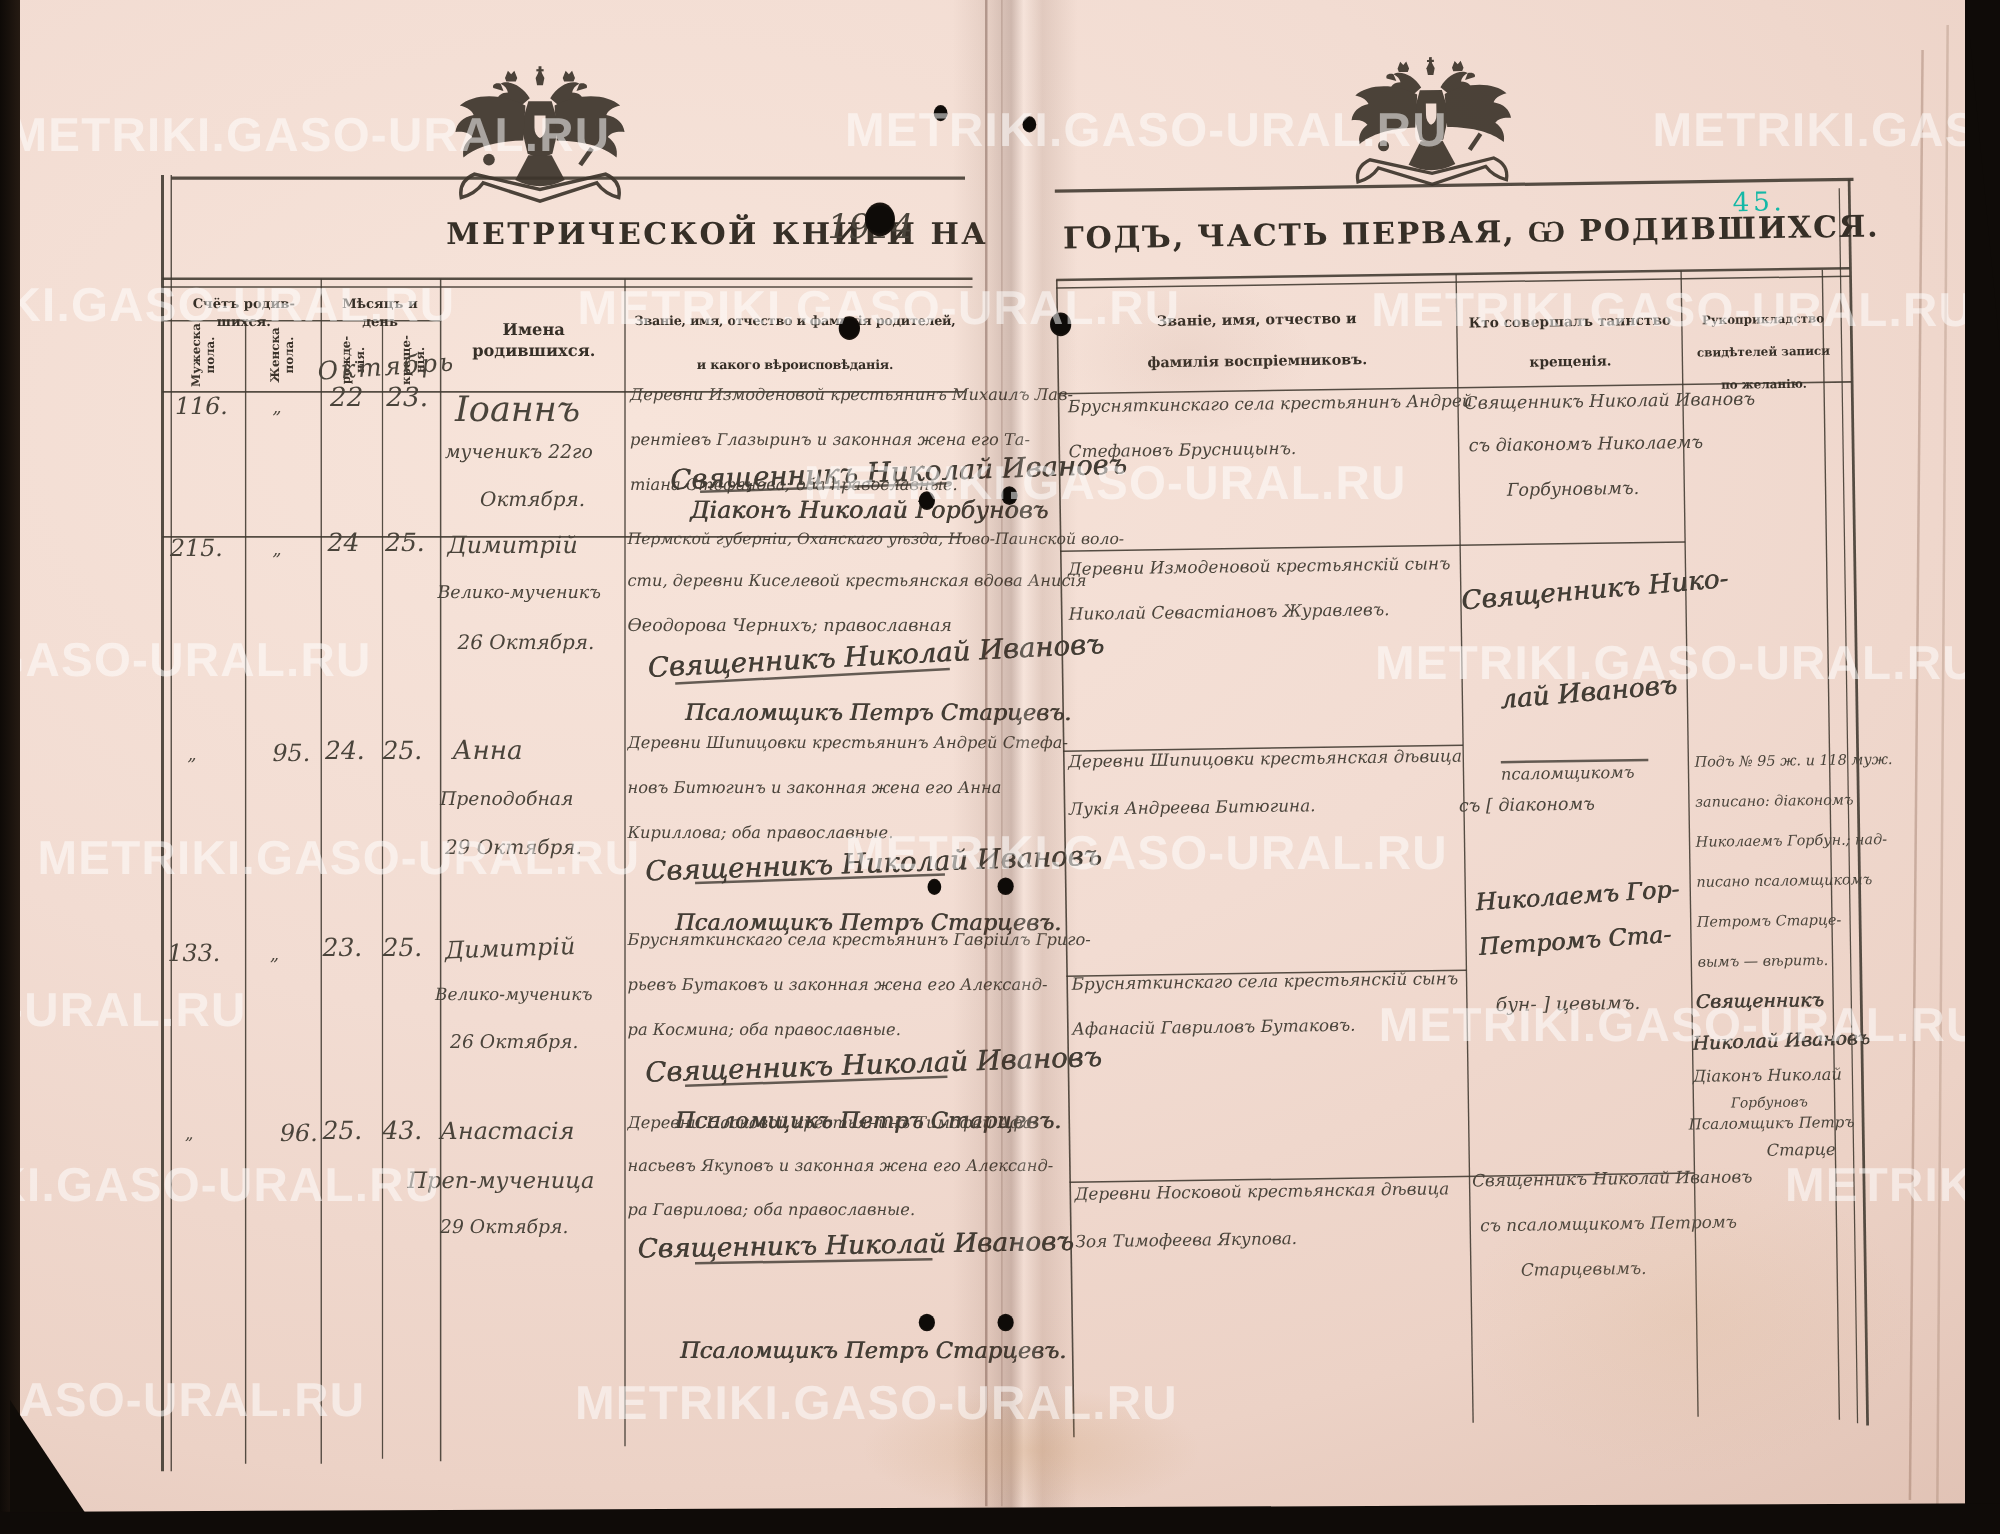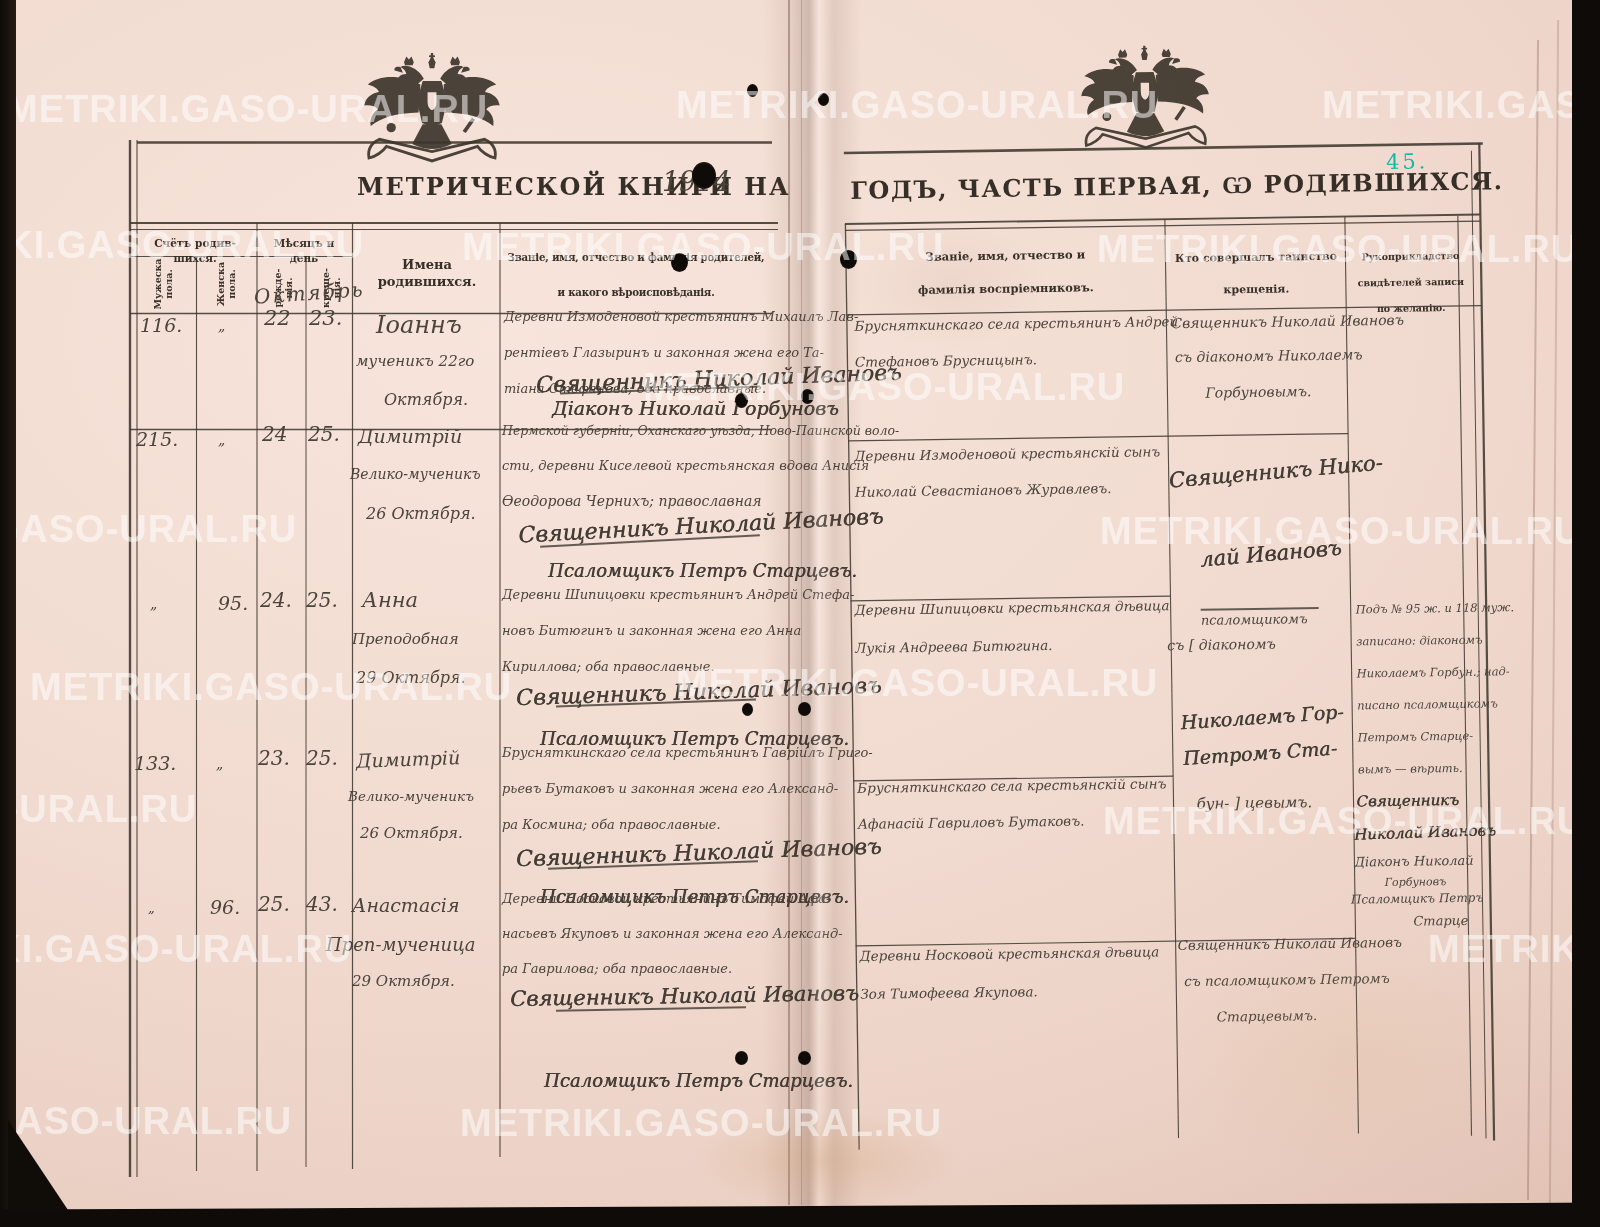--- a/index.html
+++ b/index.html
@@ -91,21 +91,21 @@
   <div class="vl" style="left:272px;top:308px;width:40px">рожде­нія.</div>
   <div class="vl" style="left:320px;top:308px;width:40px">креще­нія.</div>
   <span class="t hw" style="left:254px;top:281px;font-size:20px;letter-spacing:2px;transform:rotate(-4deg)">Октябрь</span>
   <div class="t pt ctr" style="left:358px;top:256px;width:138px;font-size:13px;line-height:17px">Имена родившихся.</div>
   <div class="t pt ctr" style="left:504px;top:240px;width:264px;font-size:10.2px;line-height:35px;letter-spacing:-0.2px">Званіе, имя, отчество и фамилія родителей, и какого вѣроисповѣданія.</div>
 
   <span class="t hw" style="left:140px;top:314px;font-size:19px">116.</span>
   <span class="t hw" style="left:218px;top:318px;font-size:14px">„</span>
   <span class="t hw" style="left:264px;top:306px;font-size:21px">22</span>
   <span class="t hw" style="left:309px;top:306px;font-size:21px">23.</span>
-  <span class="t hw" style="left:376px;top:311px;font-size:24px">Іоаннъ</span>
+  <span class="t hw" style="left:364px;top:311px;font-size:28px">Іоаннъ</span>
   <span class="t hw" style="left:356px;top:352px;font-size:15px">мученикъ 22го</span>
   <span class="t hw" style="left:384px;top:390px;font-size:16px">Октября.</span>
   <span class="t hw" style="left:504px;top:309px;font-size:13px">Деревни Измоденовой крестьянинъ Михаилъ Лав-</span>
   <span class="t hw" style="left:504px;top:345px;font-size:13px">рентіевъ Глазыринъ и законная жена его Та-</span>
   <span class="t hw" style="left:504px;top:381px;font-size:13px">тіана Стефанова; оба православные.</span>
   <span class="t sig" style="left:536px;top:366px;font-size:22px;transform:rotate(-2deg)">Священникъ Николай Ивановъ</span>
   <div class="fl" style="left:560px;top:389px;width:200px;transform:rotate(-2deg)"></div>
   <span class="t sig" style="left:552px;top:397px;font-size:19px">Діаконъ Николай Горбуновъ</span>
 
   <span class="t hw" style="left:136px;top:428px;font-size:19px">215.</span>
@@ -144,21 +144,21 @@
   <span class="t hw" style="left:348px;top:788px;font-size:13.5px">Велико-мученикъ</span>
   <span class="t hw" style="left:360px;top:824px;font-size:15px">26 Октября.</span>
   <span class="t hw" style="left:502px;top:745px;font-size:13px">Брусняткинскаго села крестьянинъ Гавріилъ Григо-</span>
   <span class="t hw" style="left:502px;top:781px;font-size:13px">рьевъ Бутаковъ и законная жена его Александ-</span>
   <span class="t hw" style="left:502px;top:817px;font-size:13px">ра Космина; оба православные.</span>
   <span class="t sig" style="left:516px;top:840px;font-size:22px;transform:rotate(-2deg)">Священникъ Николай Ивановъ</span>
   <div class="fl" style="left:548px;top:864px;width:210px;transform:rotate(-2deg)"></div>
   <span class="t sig" style="left:540px;top:886px;font-size:18px">Псаломщикъ Петръ Старцевъ.</span>
 
   <span class="t hw" style="left:148px;top:900px;font-size:13px">„</span>
-  <span class="t hw" style="left:210px;top:896px;font-size:19px">96.</span>
+  <span class="t hw" style="left:224px;top:896px;font-size:19px">96.</span>
   <span class="t hw" style="left:258px;top:892px;font-size:20px">25.</span>
   <span class="t hw" style="left:306px;top:892px;font-size:20px">43.</span>
   <span class="t hw" style="left:352px;top:894px;font-size:19px">Анастасія</span>
   <span class="t hw" style="left:326px;top:934px;font-size:18px">Преп-мученица</span>
   <span class="t hw" style="left:352px;top:972px;font-size:15px">29 Октября.</span>
   <span class="t hw" style="left:502px;top:891px;font-size:13px">Деревни Носковой крестьянинъ Тимофей Афа-</span>
   <span class="t hw" style="left:502px;top:926px;font-size:13px">насьевъ Якуповъ и законная жена его Александ-</span>
   <span class="t hw" style="left:502px;top:961px;font-size:13px">ра Гаврилова; оба православные.</span>
   <span class="t sig" style="left:510px;top:984px;font-size:21px;transform:rotate(-1deg)">Священникъ Николай Ивановъ</span>
   <div class="fl" style="left:556px;top:1008px;width:190px;transform:rotate(-1deg)"></div>

